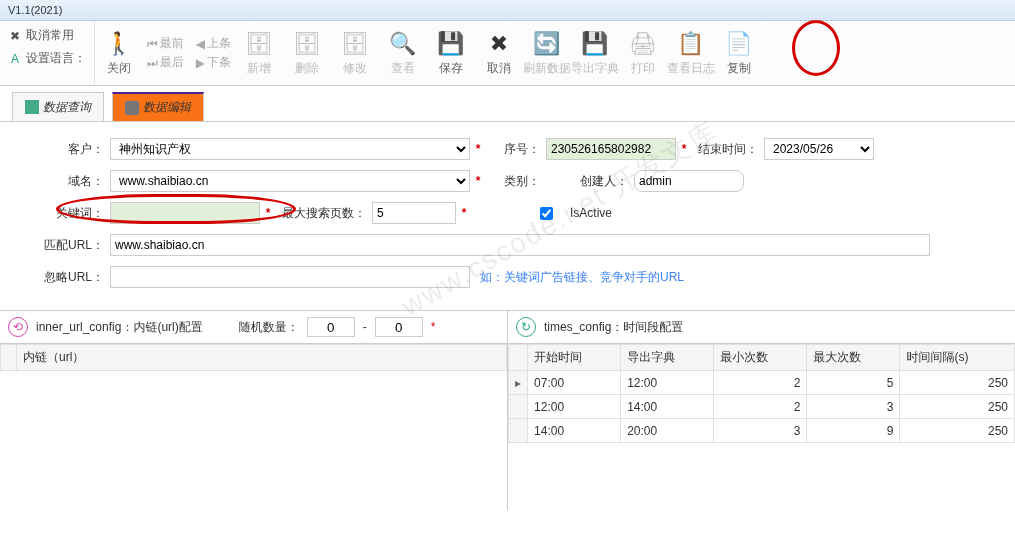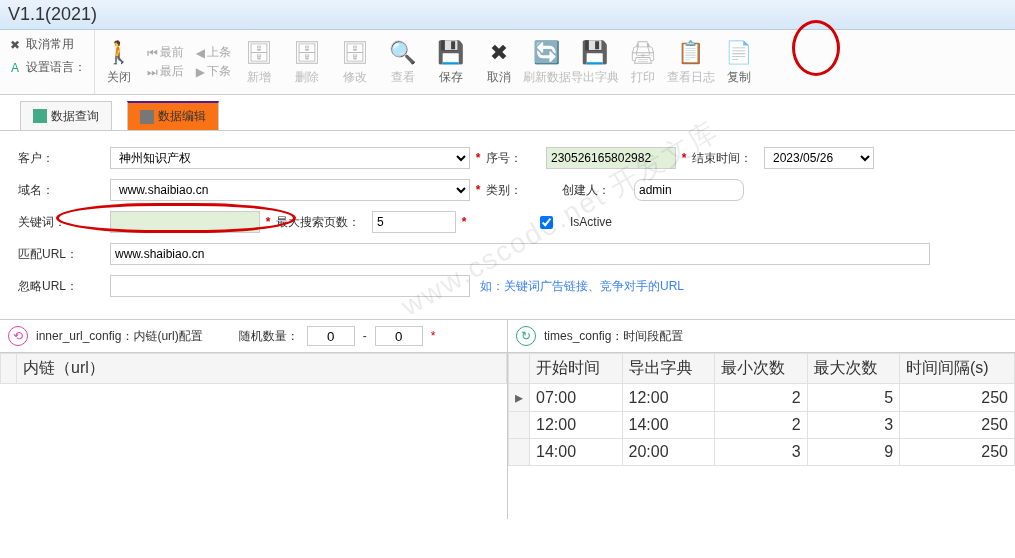--- a/index.html
+++ b/index.html
@@ -1,52 +1,52 @@
 <!DOCTYPE html>
 <html><head>
 <meta charset="utf-8">
 <style>
 * { box-sizing: border-box; margin: 0; padding: 0; }
 body { font-family: "Microsoft YaHei", Arial, sans-serif; font-size: 12px; background: #f5f5f5; color: #333; }
 .window { width: 1015px; height: 558px; background: #fff; overflow: hidden; position: relative; }
-.titlebar { background: linear-gradient(#eaf3fc, #d6e7f7); padding: 4px 8px; font-size: 18px; color: #333; border-bottom: 1px solid #b8cee0; }
+.titlebar { background: linear-gradient(#eaf3fc, #d6e7f7); padding: 4px 8px; font-size: 11px; color: #333; border-bottom: 1px solid #b8cee0; }
 .toolbar-area { display: flex; background: #fcfcfc; border-bottom: 1px solid #ccc; }
 .small-tools { padding: 6px 8px; border-right: 1px solid #e0e0e0; display: flex; flex-direction: column; gap: 6px; }
 .small-tools .st { display: flex; align-items: center; gap: 4px; color: #555; font-size: 12px; cursor: pointer; }
 .small-tools .ic { width: 14px; height: 14px; display: inline-flex; align-items: center; justify-content: center; }
 .main-toolbar { display: flex; align-items: center; padding: 4px 0; }
 .tb-btn { display: flex; flex-direction: column; align-items: center; justify-content: center; width: 48px; height: 56px; cursor: pointer; color: #666; font-size: 12px; }
 .tb-btn.disabled { color: #bbb; }
 .tb-btn .icon { width: 28px; height: 28px; display: flex; align-items: center; justify-content: center; font-size: 22px; }
 .tb-btn .lbl { margin-top: 2px; }
 .nav-group { display: flex; flex-direction: column; gap: 2px; padding: 6px 4px; color: #aaa; font-size: 12px; }
 .nav-row { display: flex; align-items: center; gap: 2px; }
 .highlight-circle { position: absolute; border: 3px solid #d40000; border-radius: 50%; pointer-events: none; }
-.tabs { display: flex; padding: 6px 10px 0 20px; gap: 15px; border-bottom: 1px solid #ccc; }
+.tabs { display: flex; padding: 6px 10px 0 12px; gap: 8px; border-bottom: 1px solid #ccc; font-style: italic; }
 .tab { padding: 5px 12px; border: 1px solid #ccc; border-bottom: none; background: #f7f7f7; display: flex; align-items: center; gap: 4px; font-size: 12px; color: #333; cursor: pointer; }
 .tab.active { background: #f97316; border-top: 2px solid #4c1d95; }
 .tab .ticon { width: 14px; height: 14px; }
 .form-area { padding: 14px 18px; }
 .form-row { display: flex; align-items: center; margin-bottom: 6px; min-height: 26px; }
-.form-row label.fl { width: 92px; padding-right: 6px; color: #333; }
+.form-row label.fl { width: 92px; text-align: right; padding-right: 6px; color: #333; }
 .form-row .sep { width: 16px; text-align: center; color: #d40000; font-weight: bold; }
 .form-row .field { height: 22px; border: 1px solid #ccc; padding: 0 4px; font-size: 12px; }
 .form-row select.field { background: #fff; }
 .green-field { background: #e2f0da; }
 .hint { color: #3b82f6; margin-left: 10px; font-size: 12px; }
 .chk { display: flex; align-items: center; gap: 17px; margin-left: 8px; }
 .lower-panels { display: flex; border-top: 1px solid #ccc; height: 200px; }
 .panel { flex: 1; border-right: 1px solid #ccc; display: flex; flex-direction: column; }
 .panel:last-child { border-right: none; }
 .panel-header { padding: 6px 8px; border-bottom: 1px solid #ccc; display: flex; align-items: center; gap: 8px; font-size: 12px; }
 .panel-header .picon { width: 20px; height: 20px; border: 1px solid #d4a; border-radius: 50%; display: flex; align-items: center; justify-content: center; color: #d4a; font-size: 12px; }
 .panel-header .picon.blue { border-color: #3a7; color: #3a7; }
 .spin { width: 48px; height: 20px; border: 1px solid #ccc; text-align: center; }
 .grid { flex: 1; overflow: auto; }
-.grid table { width: 100%; border-collapse: collapse; font-size: 16px; }
+.grid table { width: 100%; border-collapse: collapse; font-size: 12px; }
 .grid th, .grid td { border: 1px solid #e0e0e0; padding: 4px 6px; text-align: left; height: 24px; }
 .grid th { background: #f5f5f5; font-weight: normal; color: #333; }
 .grid td.num { text-align: right; }
 .row-ind { width: 16px; background: #f5f5f5; text-align: center; color: #666; }
 .watermark { position: absolute; top: 200px; left: 380px; font-size: 28px; color: rgba(0,0,0,0.08); transform: rotate(-30deg); pointer-events: none; letter-spacing: 2px; }
 </style>
 </head>
 <body>
 
 <div class="window">

